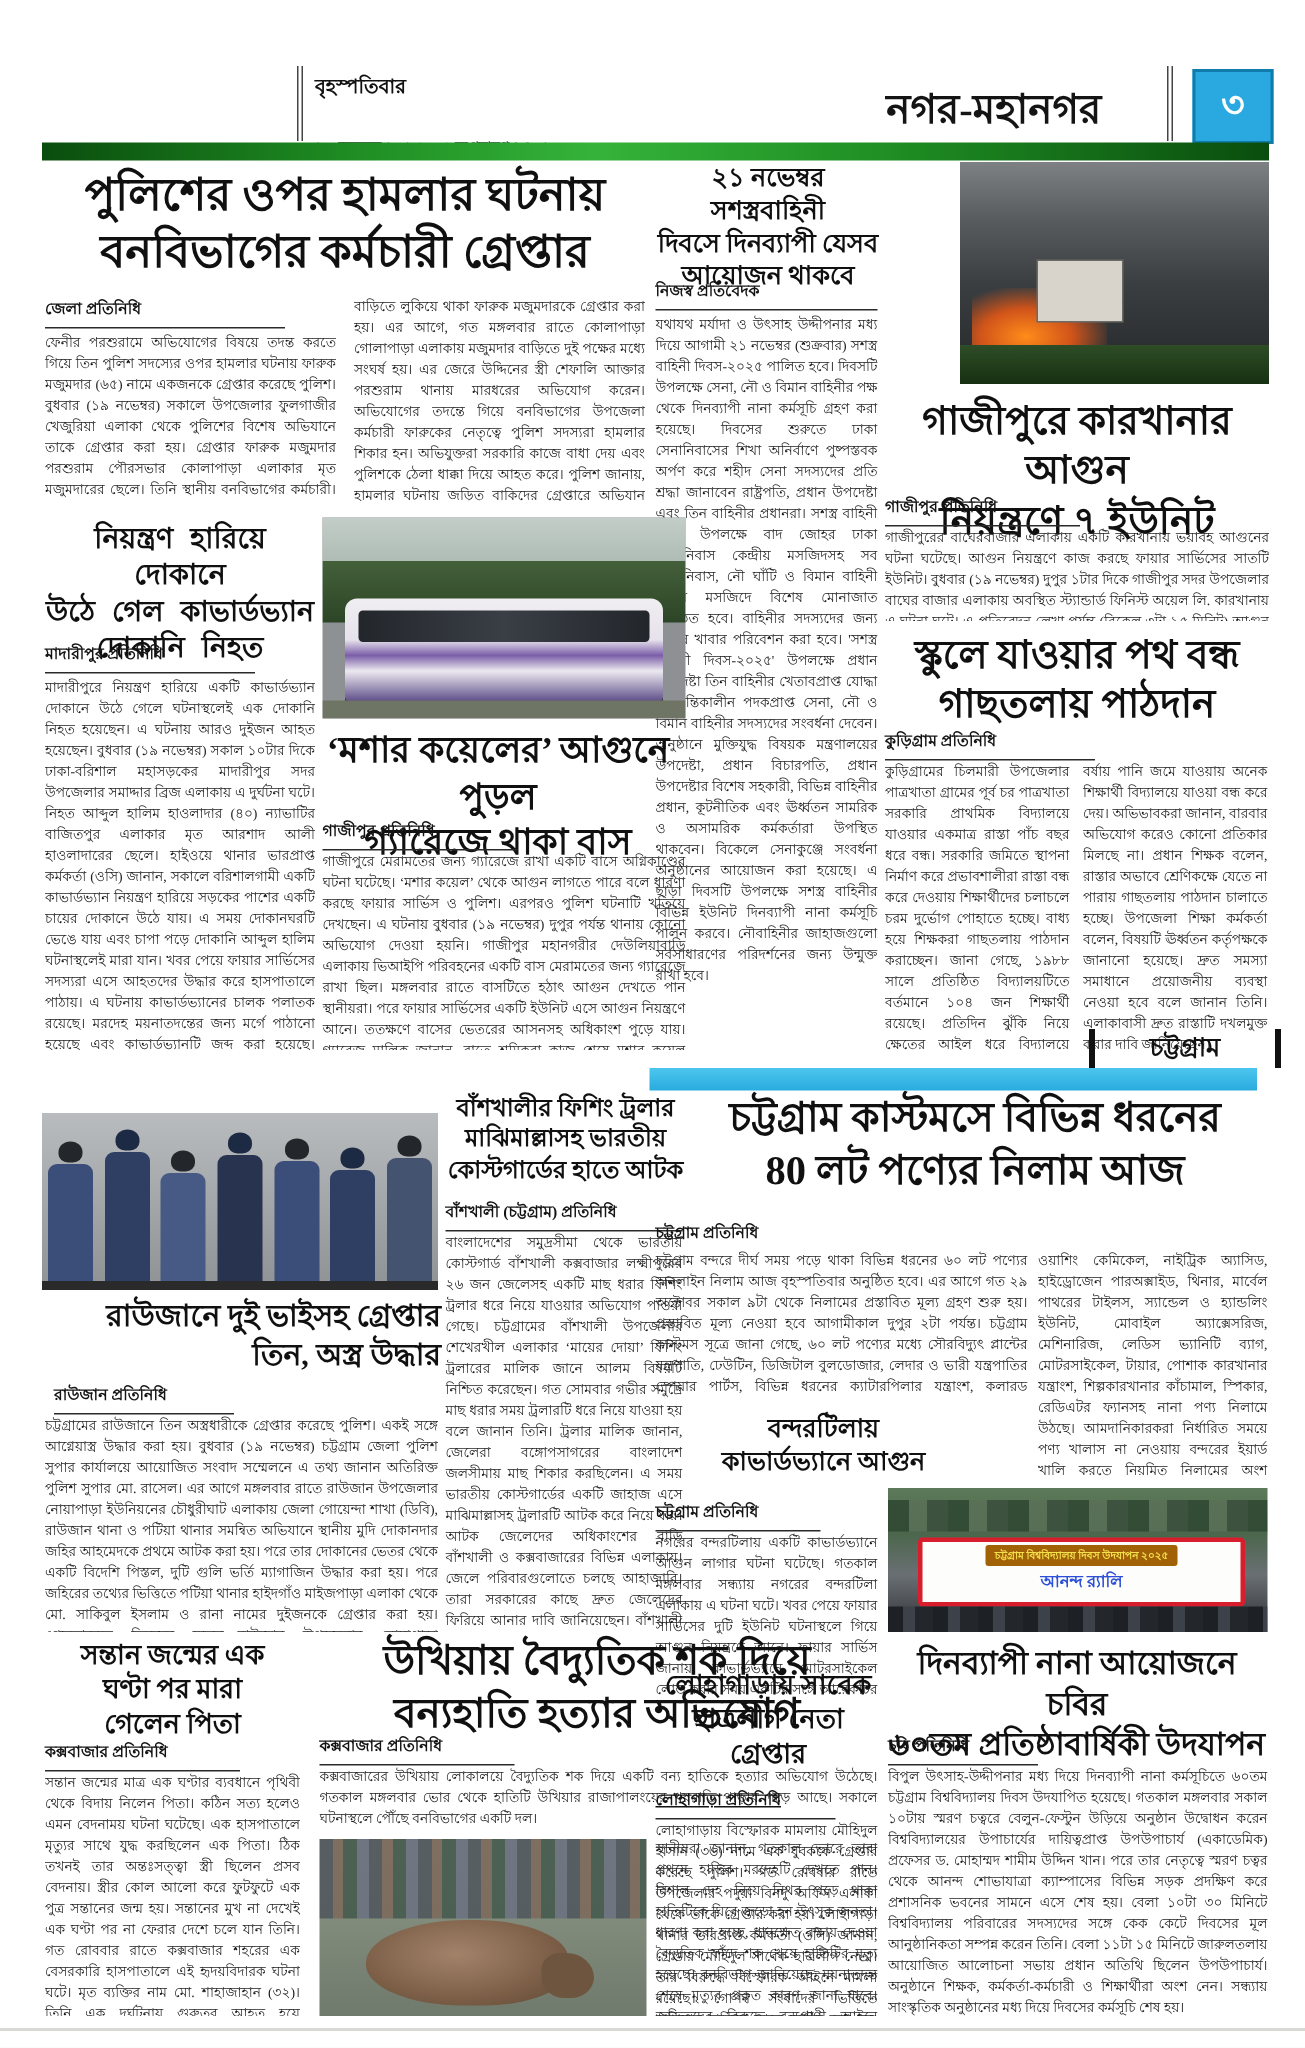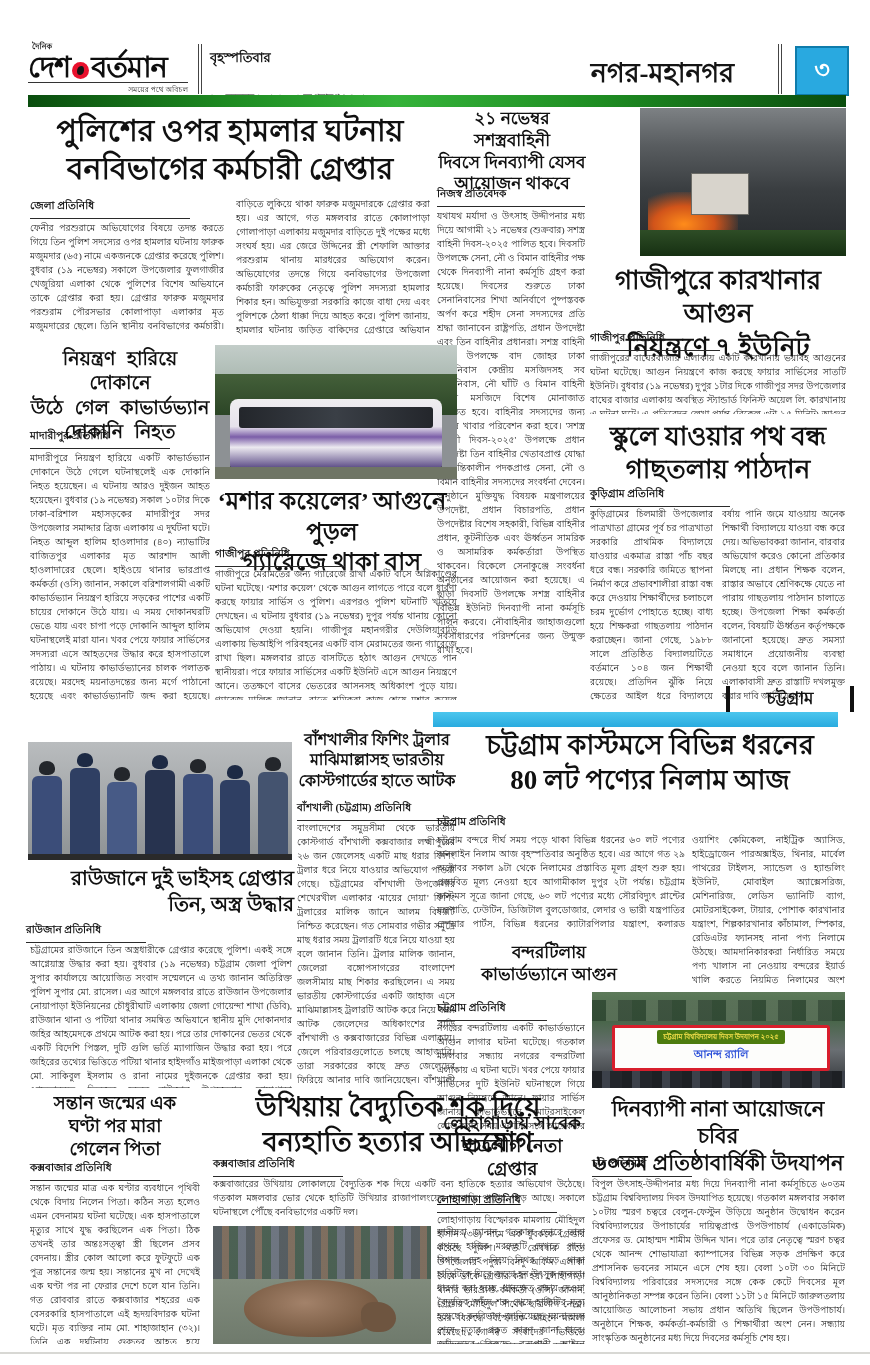--- a/index.html
+++ b/index.html
@@ -24,33 +24,28 @@
            display:flex;align-items:center;justify-content:center;}
   .sec-label{border-left:4px solid #111;border-right:4px solid #111;font-weight:bold;font-size:17px;
              display:flex;align-items:center;justify-content:center;color:#111;}
   
   .strip{position:absolute;left:0;right:0;}
   .fig{width:34px;position:relative;}
   .fig .head{width:16px;height:14px;border-radius:50% 50% 40% 40%;background:#23262b;margin:0 auto;}
   .fig .torso{width:30px;height:70px;border-radius:6px 6px 2px 2px;margin:1px auto 0;}
   .banner{position:absolute;left:8%;right:6%;top:34%;height:42%;background:#fdfdfb;border:3px solid #d81e2c;border-radius:3px;
           display:flex;flex-direction:column;align-items:center;justify-content:center;overflow:hidden;}
-  .banner .b1{font-size:7px;font-weight:bold;color:#f4e04b;background:#4d7c0f;padding:1px 6px;border-radius:2px;white-space:nowrap;}
+  .banner .b1{font-size:7px;font-weight:bold;color:#f4e04b;background:#a16207;padding:1px 6px;border-radius:2px;white-space:nowrap;}
   .banner .b2{font-size:11px;font-weight:bold;color:#2b4fd8;margin-top:2px;white-space:nowrap;}
 </style>
 </head>
 <body>
 
 <div id="page">
 
-  <div class="abs" style="left:28px;top:40px;width:160px;">
-    <div style="font-size:8px;font-weight:bold;color:#1a1a1a;margin-left:4px;">দৈনিক</div>
-    <div class="logo-big"><span>দেশ</span><span class="logo-dot"></span><span>বর্তমান</span></div>
-    <div class="tagline">সময়ের পথে অবিচল</div>
-  </div>
   <div class="abs vr-double" style="left:198px;top:44px;height:50px;"></div>
   <div class="abs" style="left:210px;top:48px;width:220px;">
     <div style="font-size:13px;font-weight:bold;color:#111;">বৃহস্পতিবার</div>
     <div style="font-size:10px;color:#222;margin-top:21px;">২০ নভেম্বর ২০২৫, ০৫ অগ্রহায়ণ ১৪৩২</div>
   </div>
   <div class="abs" style="left:555px;top:52px;width:215px;font-size:27px;font-weight:bold;color:#141414;text-align:center;">নগর-মহানগর</div>
   <div class="abs vr-double" style="left:778px;top:44px;height:50px;"></div>
   <div class="abs pagenum" style="left:795px;top:46px;width:50px;height:46px;">৩</div>
   <div class="abs greenbar" style="left:28px;top:95px;width:818px;height:12px;"></div>
 
@@ -162,21 +157,21 @@
     <div class="abs headline" style="left:455px;top:728px;width:390px;font-size:27px;">চট্টগ্রাম কাস্টমসে বিভিন্ন ধরনের
 80 লট পণ্যের নিলাম আজ</div>
     <div class="abs byline" style="left:437px;top:814px;width:120px;border-bottom:none;">চট্টগ্রাম প্রতিনিধি</div>
     <div class="abs body-text" style="left:437px;top:834px;width:248px;height:96px;">চট্টগ্রাম বন্দরে দীর্ঘ সময় পড়ে থাকা বিভিন্ন ধরনের ৬০ লট পণ্যের অনলাইন নিলাম আজ বৃহস্পতিবার অনুষ্ঠিত হবে। এর আগে গত ২৯ অক্টোবর সকাল ৯টা থেকে নিলামের প্রস্তাবিত মূল্য গ্রহণ শুরু হয়। প্রস্তাবিত মূল্য নেওয়া হবে আগামীকাল দুপুর ২টা পর্যন্ত। চট্টগ্রাম কাস্টমস সূত্রে জানা গেছে, ৬০ লট পণ্যের মধ্যে সৌরবিদ্যুৎ প্লান্টের যন্ত্রপাতি, ঢেউটিন, ডিজিটাল বুলডোজার, লেদার ও ভারী যন্ত্রপাতির স্পেয়ার পার্টস, বিভিন্ন ধরনের ক্যাটারপিলার যন্ত্রাংশ, কলারড ফেরোক্রোম পাউডার, ব্যাটারি কার্বন, ডিটারজেন্ট কাঁচামাল, ফিনিশিং এজেন্ট ও টেক্সটাইল কেমিকেল, গার্মেন্টস পণ্য, ফেব্রিক্স, মোল্ড, পেপার ট্যাগ, হ্যাঙ্গার ও সিকিউরিটি ট্যাপ রয়েছে।</div>
     <div class="abs body-text" style="left:692px;top:834px;width:153px;height:152px;">ওয়াশিং কেমিকেল, নাইট্রিক অ্যাসিড, হাইড্রোজেন পারঅক্সাইড, থিনার, মার্বেল পাথরের টাইলস, স্যান্ডেল ও হ্যান্ডলিং ইউনিট, মোবাইল অ্যাক্সেসরিজ, মেশিনারিজ, লেডিস ভ্যানিটি ব্যাগ, মোটরসাইকেল, টায়ার, পোশাক কারখানার যন্ত্রাংশ, শিল্পকারখানার কাঁচামাল, স্পিকার, রেডিএটর ফ্যানসহ নানা পণ্য নিলামে উঠছে। আমদানিকারকরা নির্ধারিত সময়ে পণ্য খালাস না নেওয়ায় বন্দরের ইয়ার্ড খালি করতে নিয়মিত নিলামের অংশ হিসেবে এসব পণ্য নিলামে তোলা হচ্ছে। আগ্রহী ক্রেতাদের নির্ধারিত সময়ের মধ্যে দরপত্র জমা দিতে হবে বলে জানিয়েছে কাস্টমস কর্তৃপক্ষ।</div>
   </div>
 
   <div>
     <div class="abs headline" style="left:28px;top:866px;width:266px;font-size:20px;text-align:right;">রাউজানে দুই ভাইসহ গ্রেপ্তার
 তিন, অস্ত্র উদ্ধার</div>
-    <div class="abs byline" style="left:26px;top:922px;width:120px;">রাউজান প্রতিনিধি</div>
+    <div class="abs byline" style="left:36px;top:922px;width:120px;">রাউজান প্রতিনিধি</div>
     <div class="abs body-text" style="left:30px;top:944px;width:262px;height:144px;">চট্টগ্রামের রাউজানে তিন অস্ত্রধারীকে গ্রেপ্তার করেছে পুলিশ। একই সঙ্গে আগ্নেয়াস্ত্র উদ্ধার করা হয়। বুধবার (১৯ নভেম্বর) চট্টগ্রাম জেলা পুলিশ সুপার কার্যালয়ে আয়োজিত সংবাদ সম্মেলনে এ তথ্য জানান অতিরিক্ত পুলিশ সুপার মো. রাসেল। এর আগে মঙ্গলবার রাতে রাউজান উপজেলার নোয়াপাড়া ইউনিয়নের চৌধুরীঘাট এলাকায় জেলা গোয়েন্দা শাখা (ডিবি), রাউজান থানা ও পটিয়া থানার সমন্বিত অভিযানে স্থানীয় মুদি দোকানদার জহির আহমেদকে প্রথমে আটক করা হয়। পরে তার দোকানের ভেতর থেকে একটি বিদেশি পিস্তল, দুটি গুলি ভর্তি ম্যাগাজিন উদ্ধার করা হয়। পরে জহিরের তথ্যের ভিত্তিতে পটিয়া থানার হাইদগাঁও মাইজপাড়া এলাকা থেকে মো. সাকিবুল ইসলাম ও রানা নামের দুইজনকে গ্রেপ্তার করা হয়। গ্রেফতারকৃত তিনজন হলেন—রাউজান উপজেলার নোয়াপাড়া ইউনিয়নের ২ নম্বর ওয়ার্ডের বাসিন্দা। পুলিশ জানায়, তাদের বিরুদ্ধে অস্ত্র আইনে মামলা প্রক্রিয়াধীন রয়েছে।</div>
   </div>
 
   <div>
     <div class="abs headline" style="left:437px;top:942px;width:150px;font-size:17px;margin-left:37px;">বন্দরটিলায়
 কাভার্ডভ্যানে আগুন</div>
     <div class="abs byline" style="left:437px;top:1000px;width:110px;">চট্টগ্রাম প্রতিনিধি</div>
     <div class="abs body-text" style="left:437px;top:1022px;width:148px;height:108px;">নগরের বন্দরটিলায় একটি কাভার্ডভ্যানে আগুন লাগার ঘটনা ঘটেছে। গতকাল মঙ্গলবার সন্ধ্যায় নগরের বন্দরটিলা এলাকায় এ ঘটনা ঘটে। খবর পেয়ে ফায়ার সার্ভিসের দুটি ইউনিট ঘটনাস্থলে গিয়ে আগুন নিয়ন্ত্রণে আনে। ফায়ার সার্ভিস জানায়, কাভার্ডভ্যানে মোটরসাইকেল লোড করার সময় একটির সঙ্গে আরেকটির ধাক্কা লাগলে আগুন ধরে যায়।</div>
   </div>
 

